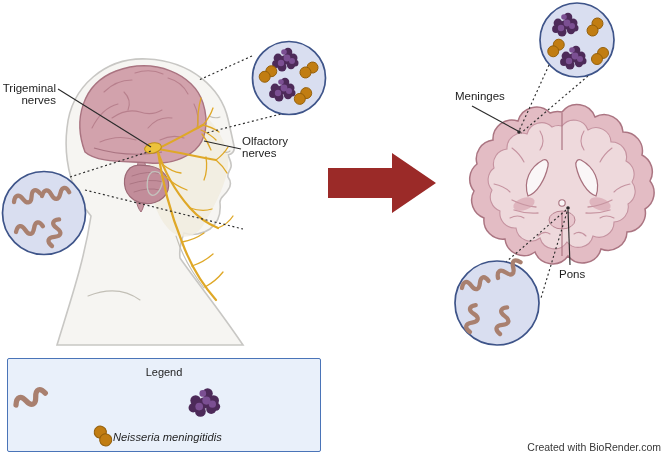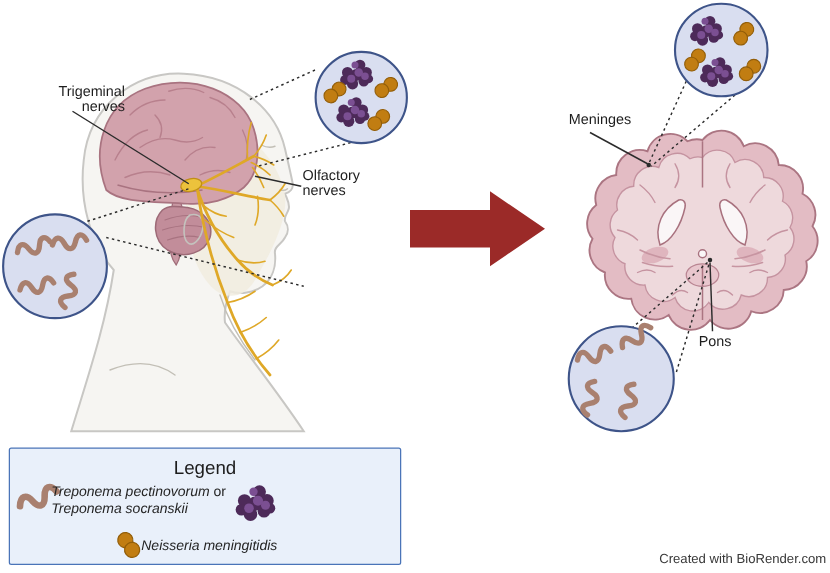--- a/index.html
+++ b/index.html
@@ -19,21 +19,21 @@
   .mid{stroke:#ab7582;stroke-width:1.2;fill:none;}
   .bstreak{stroke:#c795a1;stroke-width:1.3;fill:none;stroke-linecap:round;}
   .nerve-main{stroke-width:2.2;fill:none;stroke-linecap:round;}
   .nerve-twig{stroke-width:1.3;fill:none;stroke-linecap:round;}
   .facehint{stroke:#c2bfb6;stroke-width:1.1;fill:none;stroke-linecap:round;}
   .worm{fill:none;stroke-linecap:round;stroke-width:4.3;}
   
   #legend-box{position:absolute;left:7px;top:358px;width:314px;height:94px;
     border:1.6px solid #4a74b8;background:#e9f0fa;border-radius:2px;box-sizing:border-box;}
   #legend-title{position:absolute;left:0;right:0;top:7px;text-align:center;
-    font-size:15px;color:#1d1d1d;}
+    font-size:11px;color:#1d1d1d;}
   .leg-text{position:absolute;font-size:11.2px;line-height:12.5px;color:#242424;}
   .leg-text i{font-style:italic;}
   .leg-text .plain{font-style:normal;}
   #credit{position:absolute;right:3px;top:441px;font-size:10.5px;color:#383838;text-align:center;}
 </style>
 </head>
 <body>
 
 <div id="stage">
 
@@ -244,21 +244,21 @@
       <circle cx="497" cy="303" r="42" stroke-width="1.7" fill="#d9def0" stroke="#3e5489"></circle>
       <g stroke="#a9806f">
         <use href="#worm" class="worm" transform="translate(462,288) rotate(-15)"></use>
         <use href="#worm" class="worm" transform="translate(470,332) rotate(-78)"></use>
         <use href="#worm" class="worm" transform="translate(500,334) rotate(-75)"></use>
         <use href="#worm" class="worm" transform="translate(498,278) rotate(-35)"></use>
       </g>
     </g>
   </svg>
 
-  <div class="lbl right" style="left:0;top:69px;width:56px;margin-left:44px;">
+  <div class="lbl right" style="left:0;top:83px;width:56px;">
     <span>Trigeminal</span>
     <span>nerves</span>
   </div>
 
   <div class="lbl" style="left:242px;top:136px;width:60px;">
     <span>Olfactory</span>
     <span>nerves</span>
   </div>
 
   <div class="lbl" style="left:455px;top:91px;width:72px;">
@@ -270,24 +270,20 @@
   </div>
 
   <div id="legend-box" style="background-color: rgb(233, 240, 250); border-color: rgb(74, 116, 184);">
     <div id="legend-title">Legend</div>
 
     <svg class="abs" style="left:2px;top:26px" width="44" height="30" viewBox="0 0 44 30">
       <g stroke="#a9806f">
         <use href="#worm" fill="none" stroke-linecap="round" stroke-width="4.6" transform="translate(6,20) rotate(-22) scale(1.15)"></use>
       </g>
     </svg>
-    <div class="leg-text" style="left:33px;top:29px;width:150px;">
-      <i>Treponema pectinovorum</i><span class="plain"> or</span><br>
-      <i>Treponema socranskii</i>
-    </div>
 
     <svg class="abs" style="left:178px;top:26px" width="36" height="36" viewBox="-18 -18 36 36">
       <use href="#staphb" transform="scale(1.2)" fill="#4d2a59"></use>
       <use href="#staphf" transform="scale(1.2)" fill="#7b4f92"></use>
     </svg>
 
     <svg class="abs" style="left:83px;top:62px" width="24" height="30" viewBox="-12 -15 24 30">
       <g stroke-width="0.9" fill="#c17d12" stroke="#935e09">
         <use href="#diplo" transform="rotate(-35) scale(1.1)"></use>
       </g>

